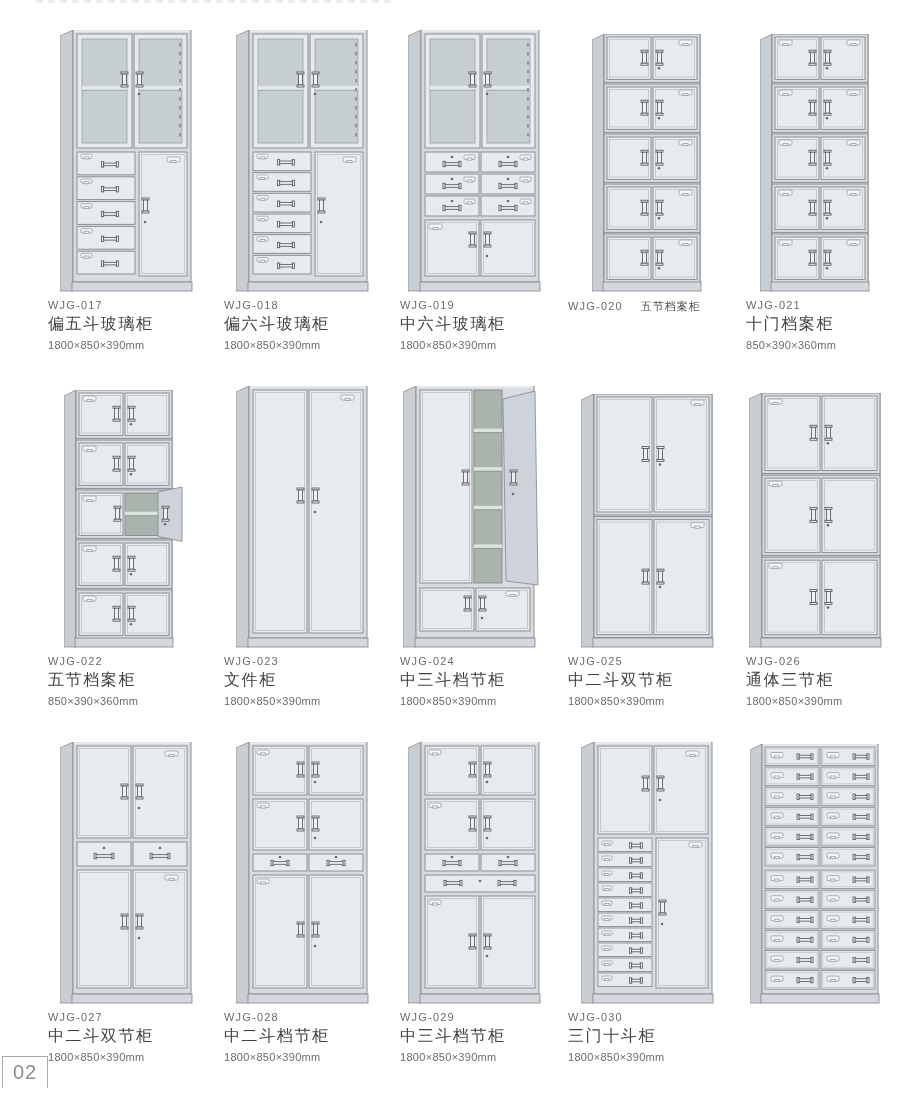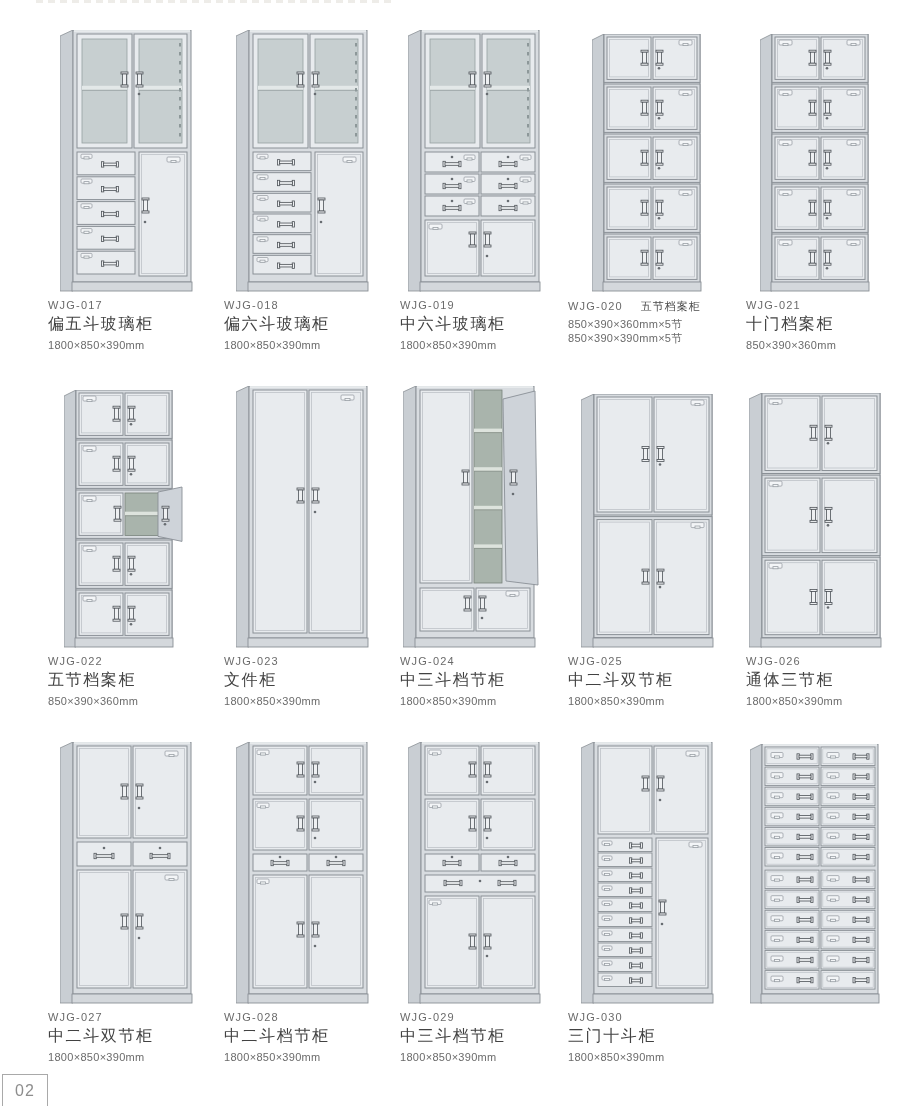--- a/index.html
+++ b/index.html
@@ -9,24 +9,24 @@
        background:repeating-linear-gradient(90deg,#e0ddd6 0 7px,transparent 7px 12px);}
   .grid{display:grid;grid-template-columns:176px 176px 168px 178px 158px;
         padding:26px 0 0 38px;row-gap:30px;}
   .product{margin:0;}
   .fig{height:266px;display:flex;align-items:flex-end;justify-content:center;}
   figcaption{margin-top:7px;padding-left:10px;min-height:48px;}
   .model{font-size:11px;color:#6a6a6a;letter-spacing:1.2px;margin-bottom:3px;white-space:nowrap;}
   .inline-name{margin-left:18px;color:#4a4a4a;letter-spacing:1px;}
   .cname{font-size:16px;color:#424242;letter-spacing:1.6px;margin-bottom:3px;}
   .dims div{font-size:11px;color:#6a6a6a;letter-spacing:.3px;line-height:14px;white-space:nowrap;}
-  .pagenum{position:absolute;left:2px;bottom:0;width:44px;height:31px;
+  .pagenum{position:absolute;left:2px;bottom:18px;width:44px;height:31px;
         border:1.5px solid #a9a9a9;border-bottom:none;
         display:flex;align-items:center;justify-content:center;
-        font-size:16px;color:#8d8d8d;letter-spacing:1px;}
+        font-size:20px;color:#8d8d8d;letter-spacing:1px;}
   svg{display:block;}
 </style>
 </head>
 <body>
 
 <div class="cropstrip"></div>
 
 <div class="grid" id="grid">
     <figure class="product">
     <div class="fig">
@@ -377,24 +377,20 @@
           <rect x="87" y="206" width="13" height="5" fill="#f3f5f7" stroke="#9aa0a6" stroke-width="0.8" rx="1"></rect>
           <rect x="91" y="209.4" width="5" height="2.2" fill="#f3f5f7" stroke="#9aa0a6" stroke-width="0.8"></rect>
           <rect x="11" y="248" width="98" height="9" fill="#d4d8dc" stroke="#8a9096" stroke-width="0.9"></rect>
         </svg>
       </div>
     <figcaption>
       <div class="model">
         <span class="model-text">WJG-020</span><span class="inline-name">五节档案柜</span>
       </div>
 
-      <div class="dims">
-          <div>850×390×360mm×5节</div>
-          <div>850×390×390mm×5节</div>
-        </div>
     </figcaption>
   </figure>
     <figure class="product">
     <div class="fig">
         <svg width="110" height="258" viewBox="0 0 110 258">
           <polygon points="0,6 12,0 12,257 0,257" fill="#c9ced3" stroke="#8a9096" stroke-width="0.8"></polygon>
           <rect x="12" y="0" width="96" height="248" fill="#d8dce0" stroke="#8a9096" stroke-width="1"></rect>
           <line x1="13" y1="0.9" x2="107" y2="0.9" stroke="#f5f7f8" stroke-width="1.2"></line>
           <rect x="12" y="0" width="96" height="48.4" fill="#d8dce0" stroke="#8a9096" stroke-width="1"></rect>
           <rect x="15" y="3" width="44" height="42.4" fill="#e8ebee" stroke="#8a9096" stroke-width="1"></rect>

